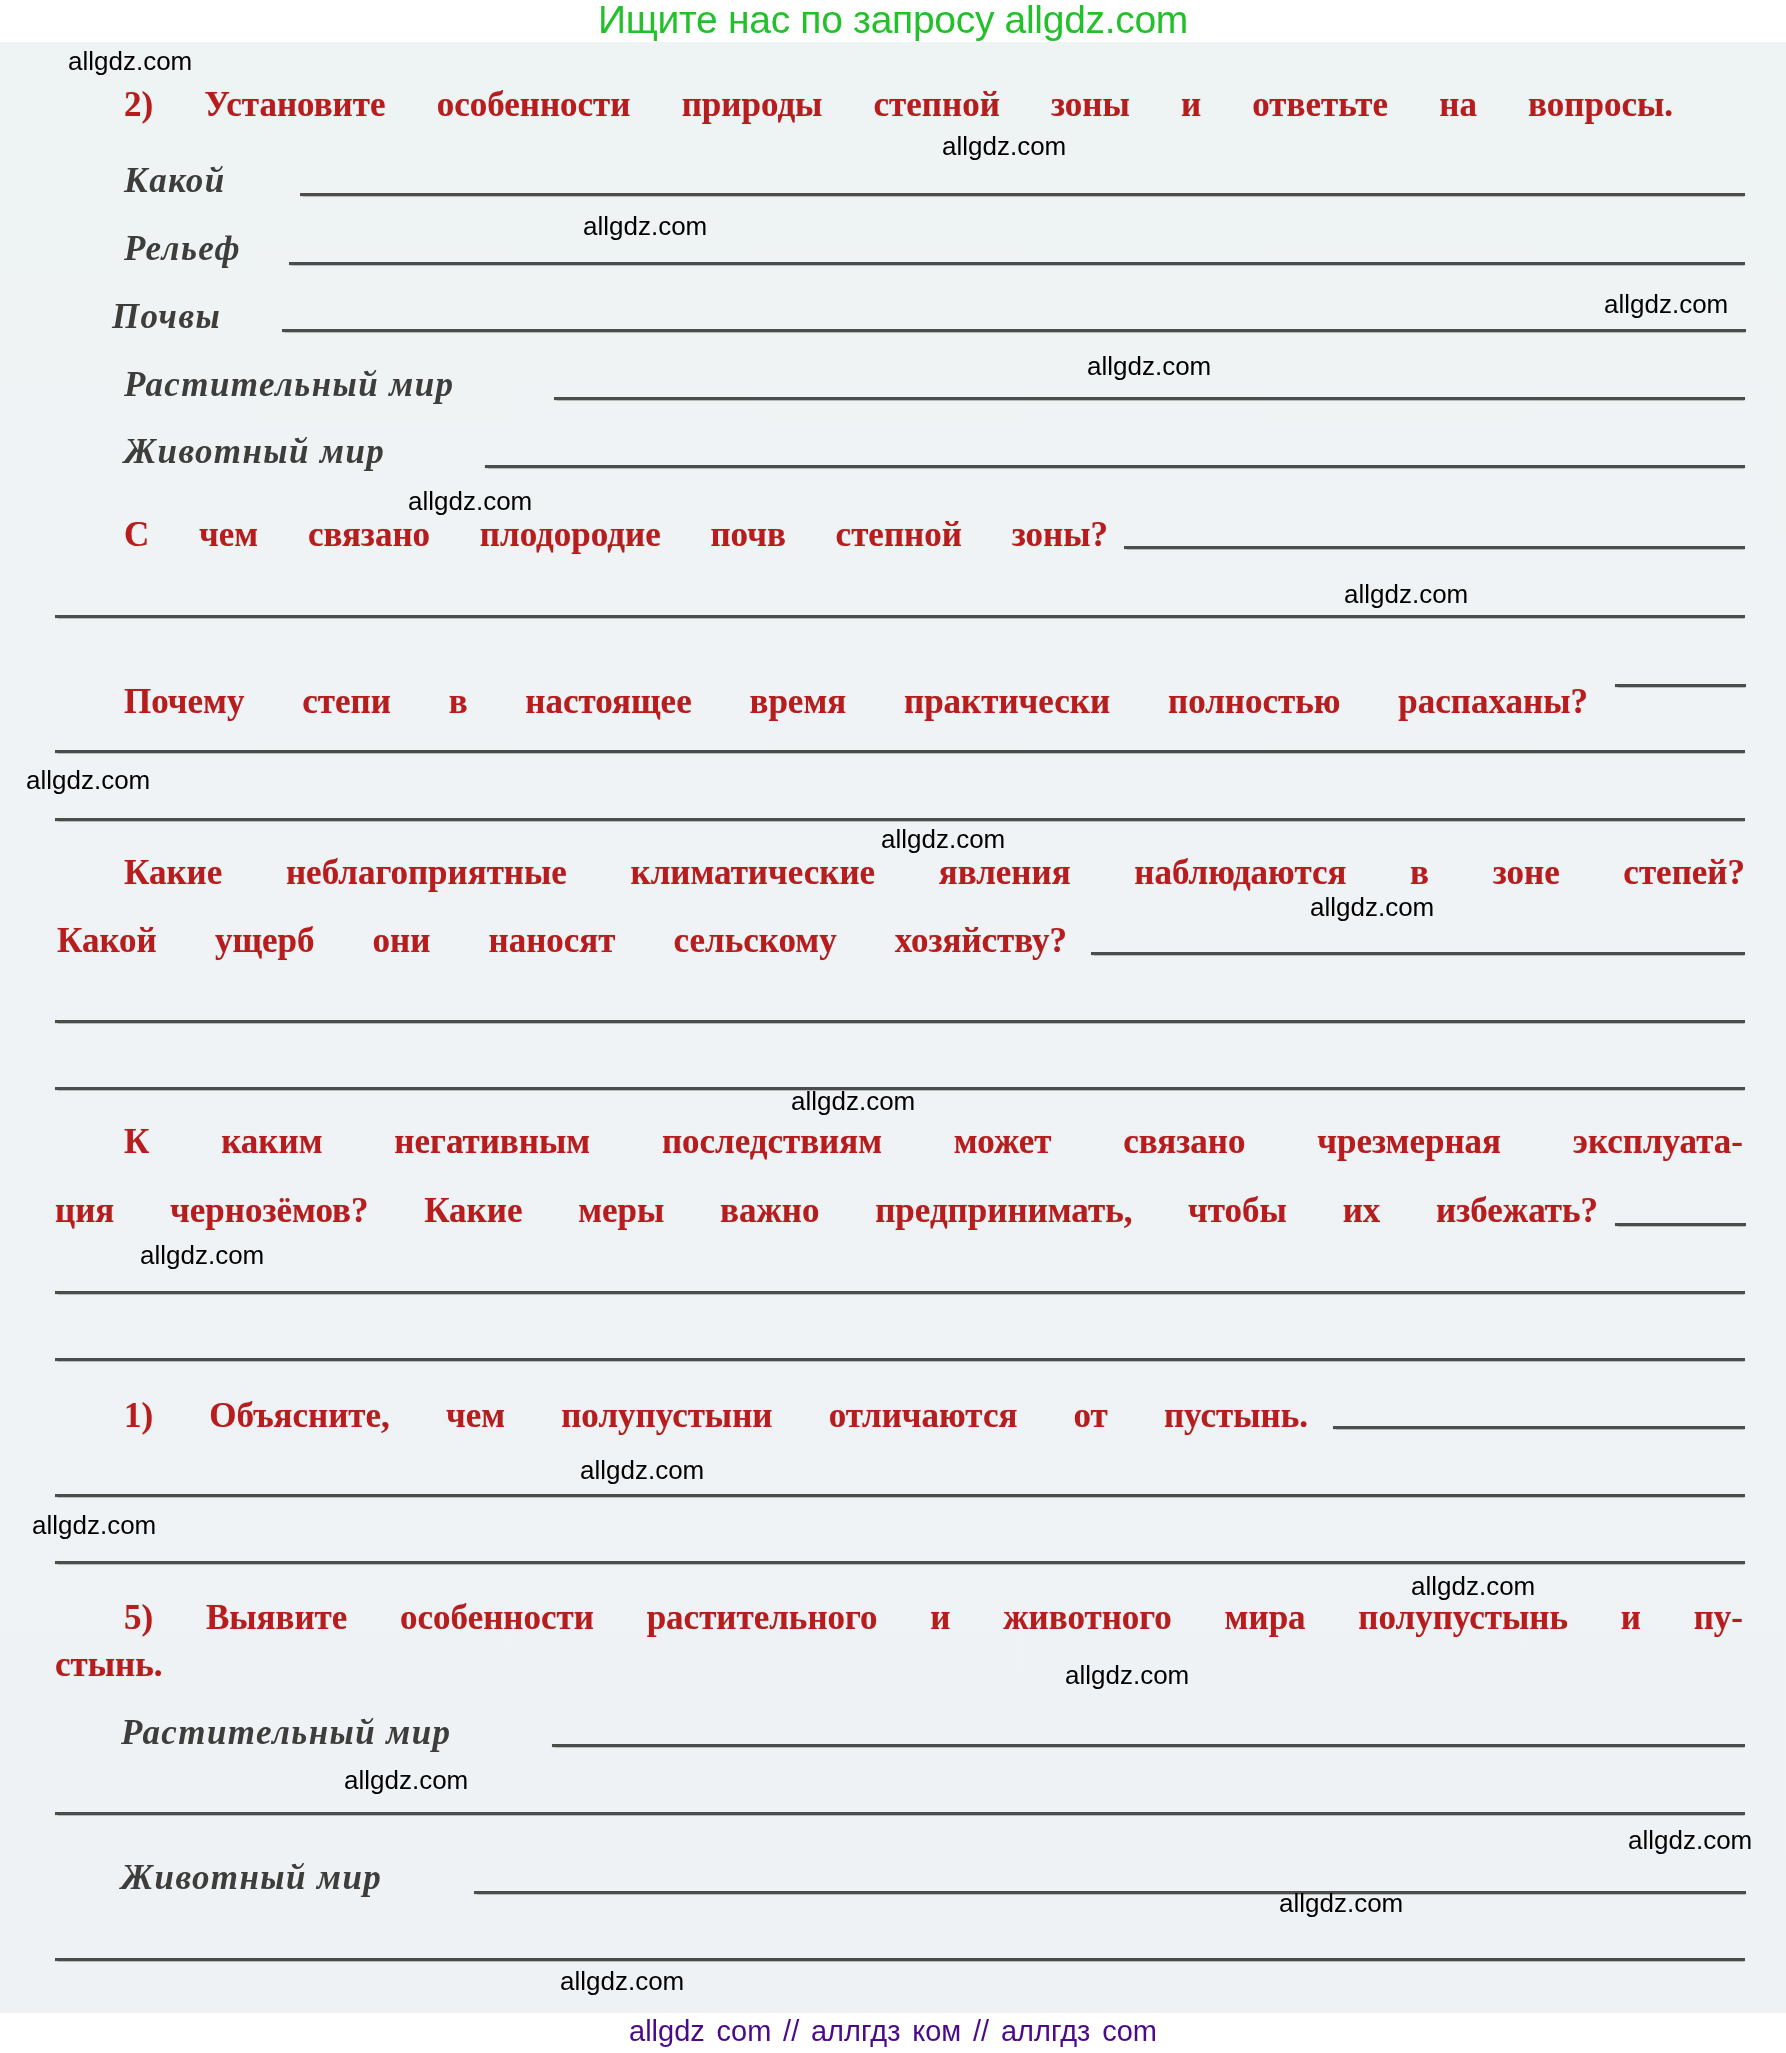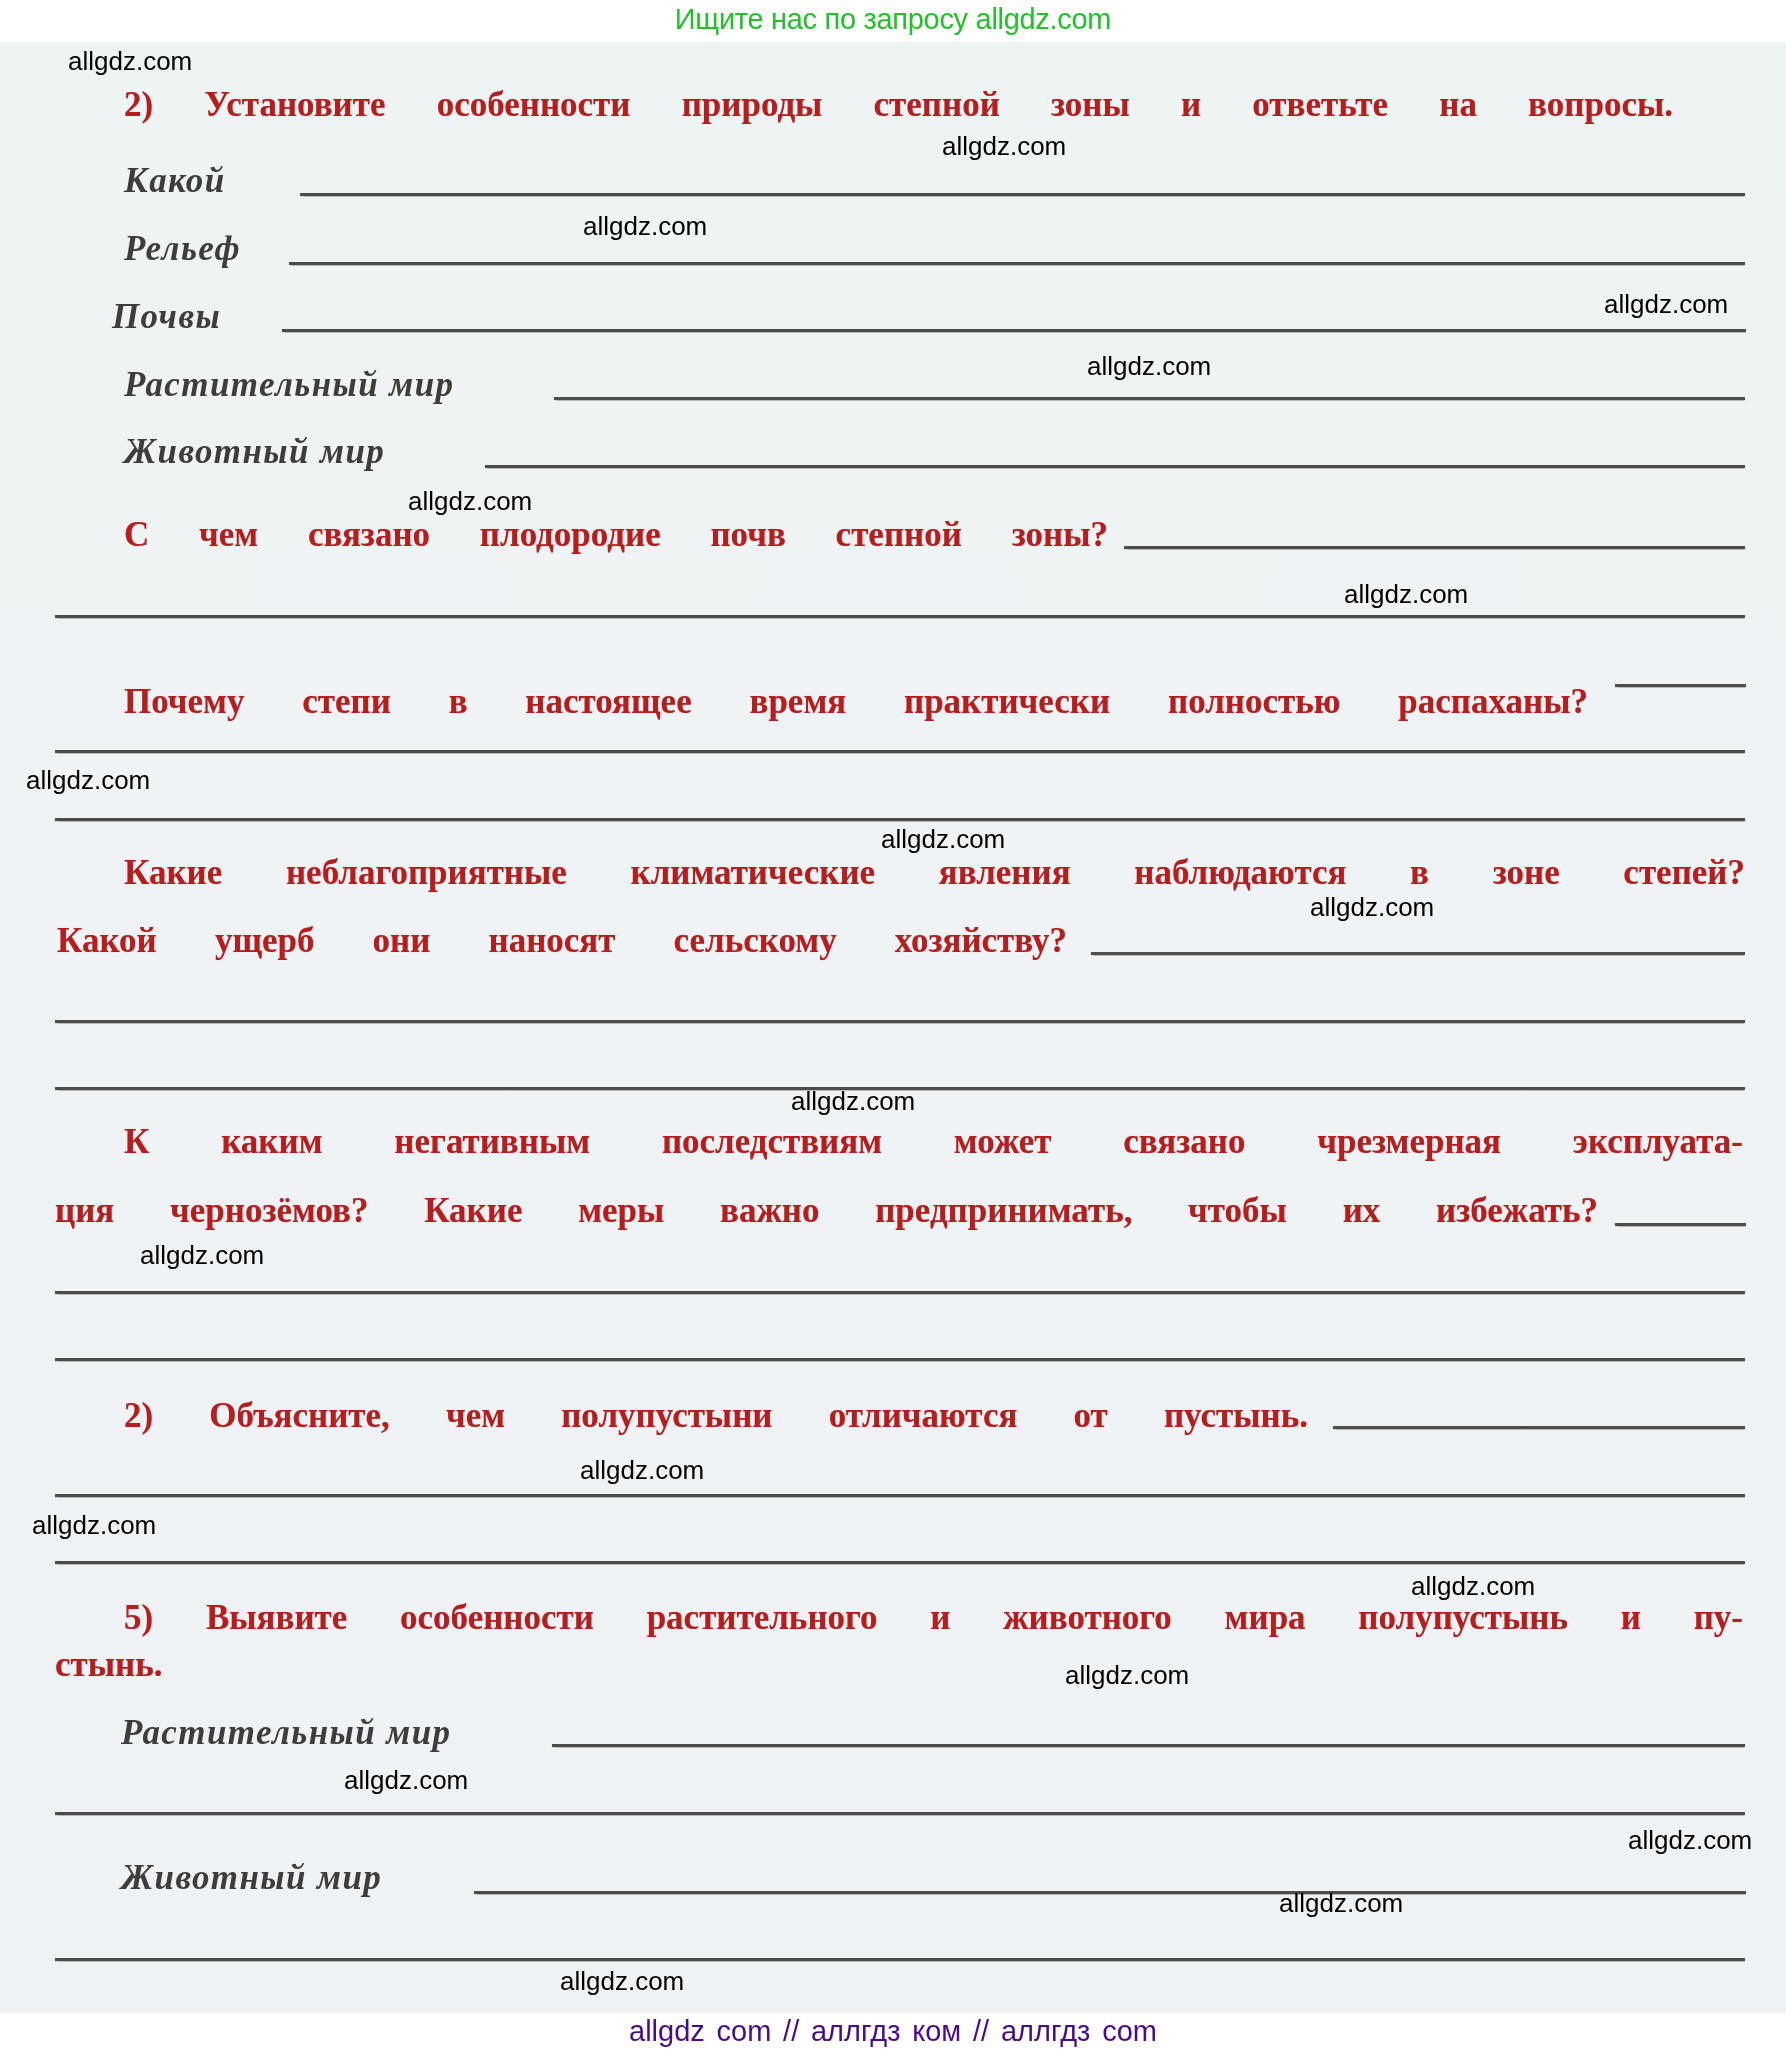--- a/index.html
+++ b/index.html
@@ -7,21 +7,21 @@
     width: 1786px; height: 2054px; position: relative; overflow: hidden;
     background: #ffffff;
     font-family: "Liberation Serif", serif;
   }
   .top-banner {
     position: absolute; left: 0; top: 0; width: 1786px; height: 42px;
     background: #ffffff; text-align: center;
   }
   .top-banner span {
     font-family: "Liberation Sans", sans-serif;
-    font-size: 29px; line-height: 37px; color: #22c02a;
+    font-size: 39px; line-height: 37px; color: #22c02a;
     display: inline-block; margin-top: 0.9px; letter-spacing: -0.3px;
   }
   .page {
     position: absolute; left: 0; top: 42px; width: 1786px; height: 1971px;
     background: linear-gradient(180deg, #eef3f4 0%, #f0f3f5 40%, #eff2f4 100%);
   }
   .bottom-banner {
     position: absolute; left: 0; top: 2013px; width: 1786px; height: 41px;
     background: #ffffff; text-align: center;
   }
@@ -93,21 +93,21 @@
 <div class="rule" style="left:1091px; top:952px; width:654px;"></div>
 <div class="rule" style="left:55px; top:1020px; width:1690px;"></div>
 <div class="rule" style="left:55px; top:1087px; width:1690px;"></div>
 
 <div class="txt just" style="left:124px; top:1121px; width:1619px;">К каким негативным последствиям может связано чрезмерная эксплуата-</div>
 <div class="txt just" style="left:55px; top:1190px; width:1543px;">ция чернозёмов? Какие меры важно предпринимать, чтобы их избежать?</div>
 <div class="rule" style="left:1615px; top:1223px; width:131px;"></div>
 <div class="rule" style="left:55px; top:1291px; width:1690px;"></div>
 <div class="rule" style="left:55px; top:1358px; width:1690px;"></div>
 
-<div class="txt just" style="left:124px; top:1395px; width:1184px;">2) Объясните, чем полупустыни отличаются от пустынь.</div>
+<div class="txt just" style="left:124px; top:1395px; width:1184px;">1) Объясните, чем полупустыни отличаются от пустынь.</div>
 <div class="rule" style="left:1333px; top:1426px; width:412px;"></div>
 <div class="rule" style="left:55px; top:1494px; width:1690px;"></div>
 <div class="rule" style="left:55px; top:1561px; width:1690px;"></div>
 
 <div class="txt just" style="left:124px; top:1597px; width:1619px;">5) Выявите особенности растительного и животного мира полупустынь и пу-</div>
 <div class="txt" style="left:55px; top:1644px;">стынь.</div>
 
 <div class="lbl" style="left:121px; top:1712px;">Растительный мир</div>
 <div class="rule" style="left:552px; top:1744px; width:1193px;"></div>
 <div class="rule" style="left:55px; top:1812px; width:1690px;"></div>

